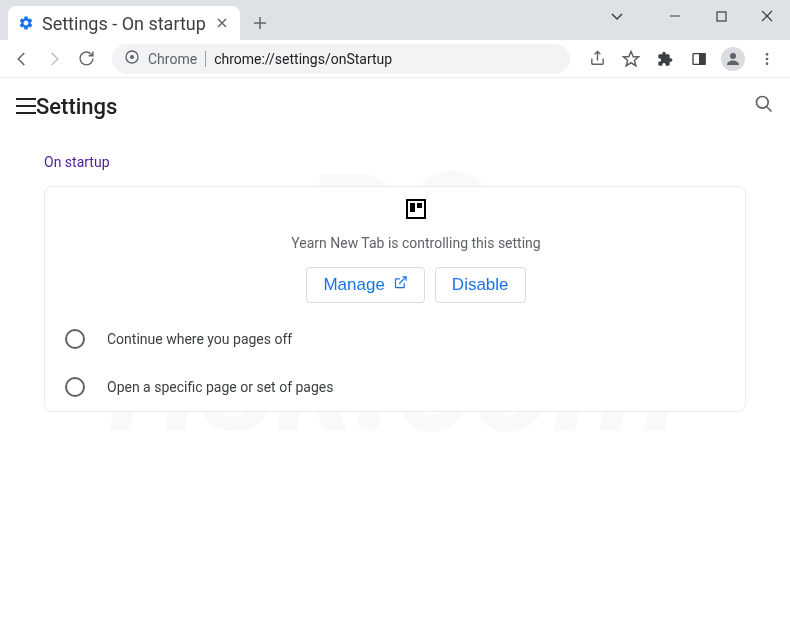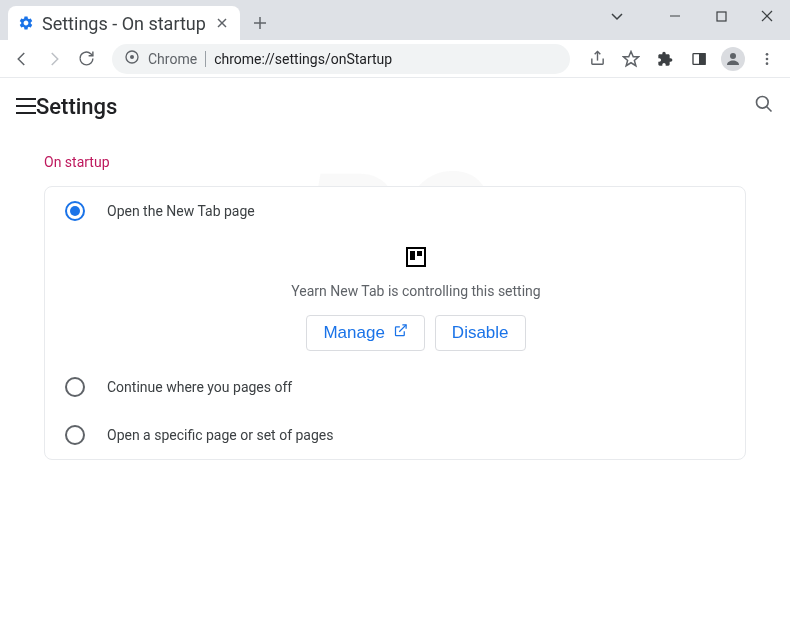--- a/index.html
+++ b/index.html
@@ -29,21 +29,21 @@
     
     
     .content-header { height: 56px; display: flex; align-items: center; padding: 0 16px; }
     .hamburger { width: 20px; height: 16px; display: flex; flex-direction: column; justify-content: space-between; cursor: pointer; }
     .hamburger span { height: 2px; background: #202124; width: 100%; }
     .page-title { font-size: 22px; color: #202124; font-weight: 500; }
     .search-icon-btn { margin-left: auto; color: #5f6368; cursor: pointer; }
     
     
     .content { padding: 20px 44px; }
-    .section-title { font-size: 14px; color: #be185d; margin-bottom: 16px; }
+    .section-title { font-size: 14px; color: #4c1d95; margin-bottom: 16px; }
     .card { border: 1px solid #e8eaed; border-radius: 8px; background: #fff; }
     .radio-row { padding: 14px 20px; display: flex; align-items: center; gap: 22px; }
     .radio { width: 20px; height: 20px; border: 2px solid #5f6368; border-radius: 50%; position: relative; flex-shrink: 0; }
     .radio.checked { border-color: #1a73e8; }
     .radio.checked::after { content: ''; position: absolute; top: 3px; left: 3px; width: 10px; height: 10px; background: #1a73e8; border-radius: 50%; }
     .radio-label { font-size: 14px; color: #3c4043; }
     .ext-row { padding: 12px 20px 12px 62px; display: flex; align-items: center; gap: 16px; flex-direction: column; }
     .ext-icon { width: 20px; height: 20px; display: flex; align-items: center; justify-content: center; flex-shrink: 0; }
     .ext-text { font-size: 14px; color: #5f6368; flex: 1; }
     .btn-outline { padding: 7px 16px; border: 1px solid #dadce0; border-radius: 4px; background: #fff; color: #1a73e8; font-size: 17px; cursor: pointer; display: flex; align-items: center; gap: 8px; font-weight: 500; }
@@ -185,24 +185,20 @@
     <svg width="20" height="20" viewBox="0 0 24 24" fill="none" stroke="#5f6368" stroke-width="2">
         <circle cx="10" cy="10" r="7"></circle>
         <line x1="21" y1="21" x2="15" y2="15"></line>
       </svg>
   </div>
 </div>
 
 <div class="content">
   <div class="section-title">On startup</div>
   <div class="card">
-    <div class="radio-row">
-      <div class="radio checked"></div>
-      <div class="radio-label">Open the New Tab page</div>
-    </div>
     <div class="ext-row">
       <span class="ext-icon">
         <svg width="20" height="20" viewBox="0 0 20 20">
             <rect x="1" y="1" width="18" height="18" fill="none" stroke="#000" stroke-width="2"></rect>
             <rect x="4" y="4" width="5" height="9" fill="#000"></rect>
             <rect x="11" y="4" width="5" height="5" fill="#000"></rect>
           </svg>
       </span>
       <span class="ext-text">Yearn New Tab is controlling this setting</span>
       <div class="ext-actions">

